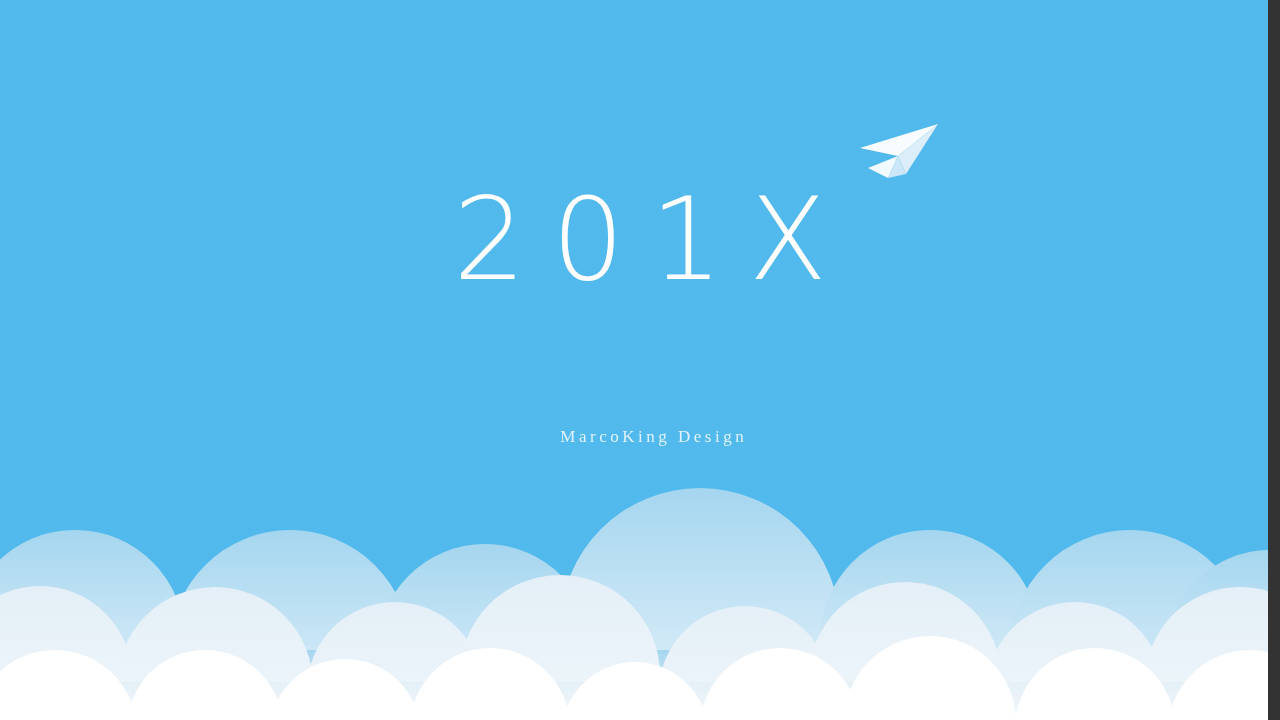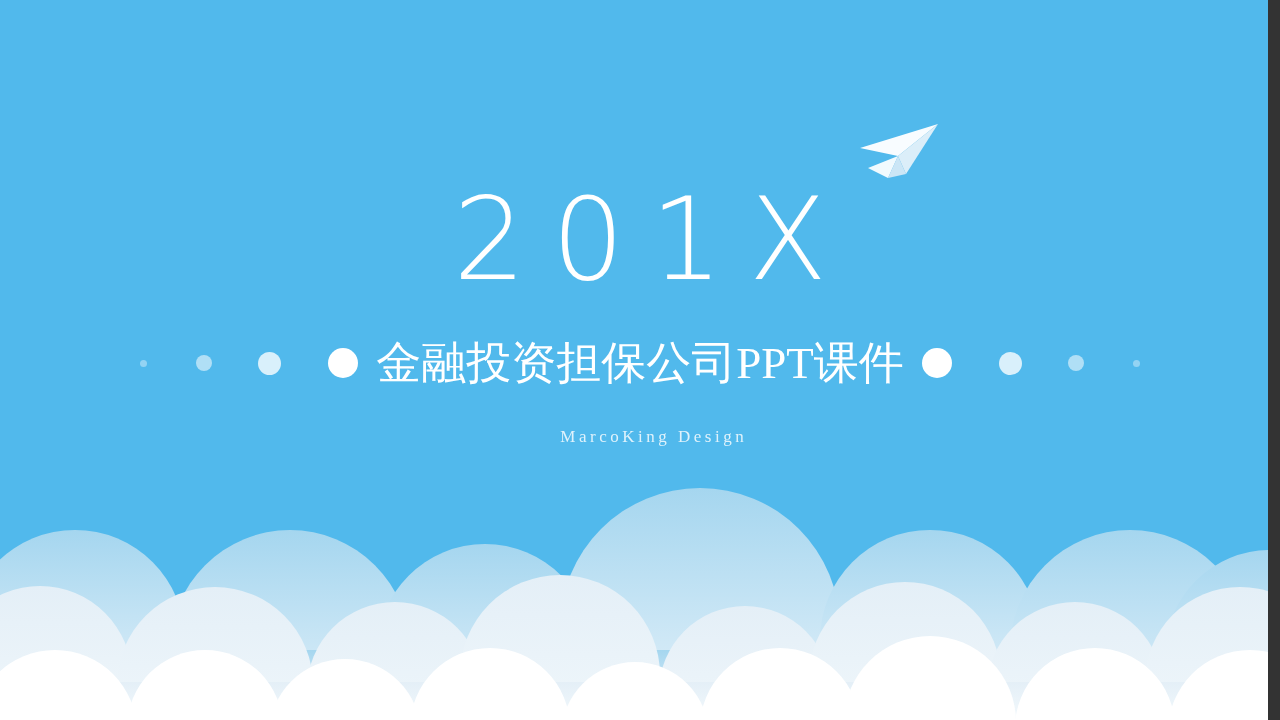--- a/index.html
+++ b/index.html
@@ -112,41 +112,20 @@
       <polygon points="40,34 80,2 48,52" fill="#dbeef9"></polygon>
       <polygon points="10,46 40,34 30,56" fill="#ffffff" opacity="0.92"></polygon>
       <polygon points="30,56 40,34 48,52" fill="#cbe6f6"></polygon>
     </svg>
   </div>
 
   <div class="title-block">
 
     <div class="year-title">201X</div>
 
-    <div class="subtitle-row">
-
-      <div class="dots">
-        <span style="width:140px;display:inline-block"></span>
-        <span class="dot" style="width:7px;height:7px;opacity:0.38;margin-right:49px"></span>
-        <span class="dot" style="width:16px;height:16px;opacity:0.55;margin-right:46px"></span>
-        <span class="dot" style="width:23px;height:23px;opacity:0.78;margin-right:47px"></span>
-        <span class="dot" style="width:30px;height:30px;opacity:1"></span>
-      </div>
-
-      <div class="subtitle-text">金融投资担保公司PPT课件</div>
-
-      <div class="dots">
-        <span class="dot" style="width:30px;height:30px;opacity:1;margin-right:47px"></span>
-        <span class="dot" style="width:23px;height:23px;opacity:0.78;margin-right:46px"></span>
-        <span class="dot" style="width:16px;height:16px;opacity:0.55;margin-right:49px"></span>
-        <span class="dot" style="width:7px;height:7px;opacity:0.38"></span>
-        <span style="width:140px;display:inline-block"></span>
-      </div>
-
-    </div>
 
     <div class="author">MarcoKing Design</div>
 
   </div>
 
   <div class="clouds">
     <svg viewBox="0 0 1280 260" width="1280" height="260" preserveAspectRatio="none" aria-hidden="true">
       <defs>
         <linearGradient id="backGrad" x1="0" y1="0" x2="0" y2="1">
           <stop offset="0%" stop-color="#a5d6ef"></stop>

